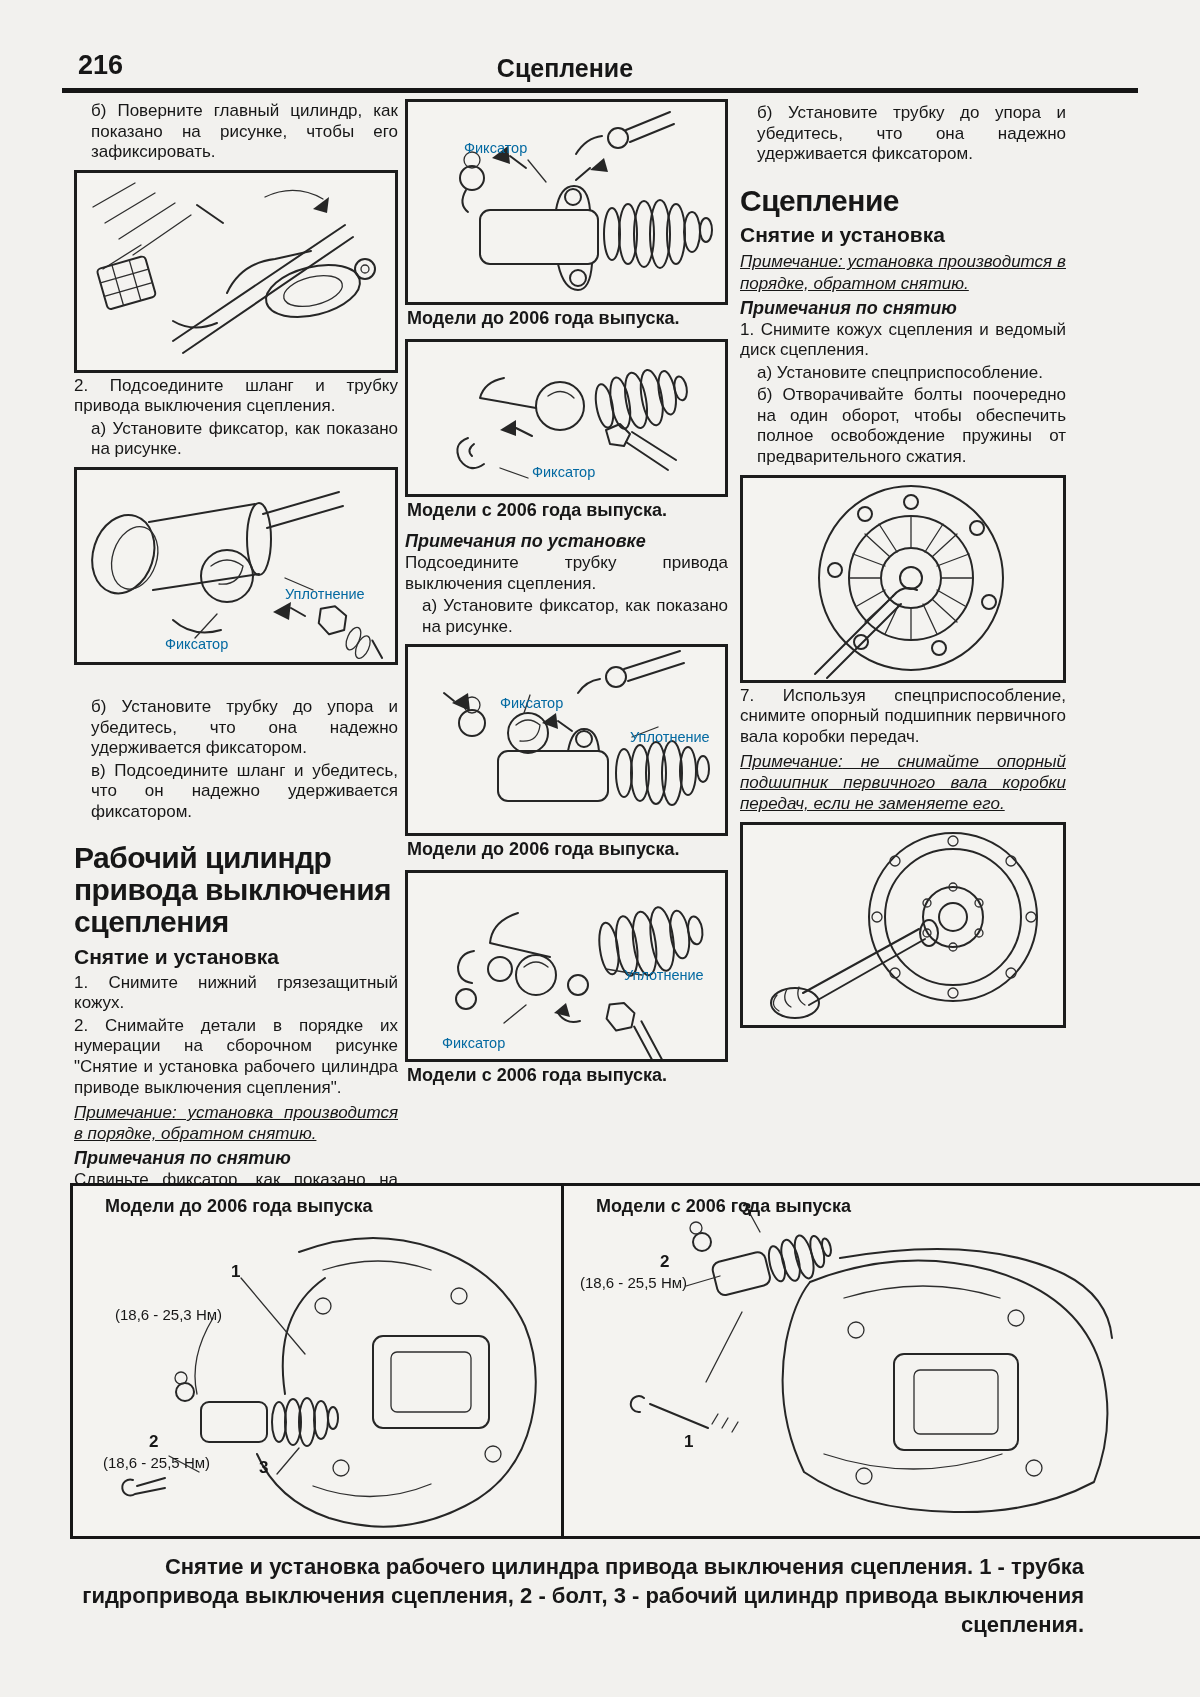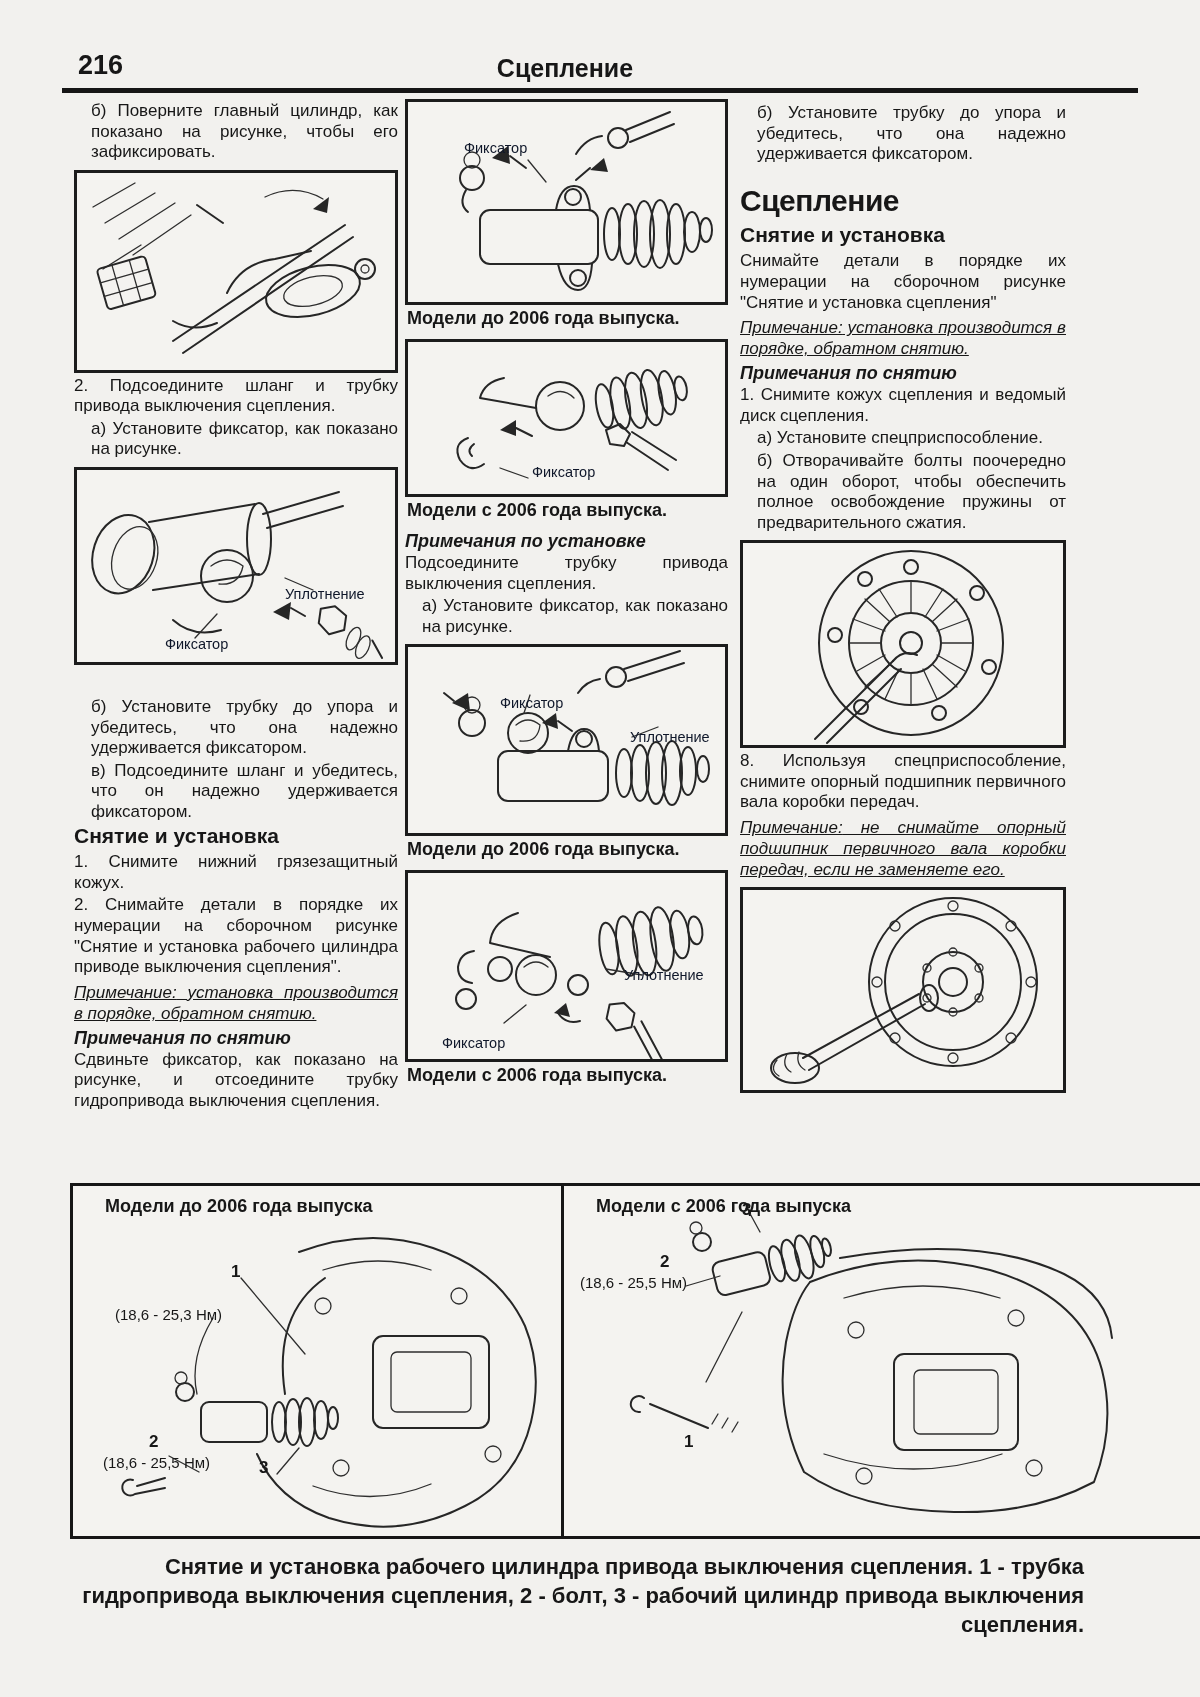--- a/index.html
+++ b/index.html
@@ -25,21 +25,21 @@
   .ind  { padding-left:17px; }
   .gap-lg { margin-top:32px; }
   .note { font-size:17px; line-height:1.24; text-align:justify; font-style:italic; margin:4px 0 3px 0;text-decoration:underline; }
   .nlabel { text-decoration:underline; }
   .bh { font-size:18px; font-weight:bold; margin:4px 0 1px 0;font-style:italic; }
   .section-h { font-size:30px; font-weight:bold; line-height:1.06; letter-spacing:-0.5px; margin:20px 0 7px 0; }
   .sub-h { font-size:21px; font-weight:bold; margin:0 0 4px 0; }
 
   .figbox { position:relative; border:3px solid #1c1c1c; margin:7px 0 3px 0; background:#f4f3f0; }
   .figcap { font-size:18px; font-weight:bold; margin:1px 0 10px 2px; }
-  .fig-label { position:absolute; font-size:14.5px; color:#0f172a; white-space:nowrap; }
+  .fig-label { position:absolute; font-size:14.5px; color:#0369a1; white-space:nowrap; }
   svg { display:block; }
   .ln { stroke:#262626; stroke-width:2; fill:none; stroke-linecap:round; stroke-linejoin:round; }
   .lnthin { stroke:#2e2e2e; stroke-width:1.3; fill:none; stroke-linecap:round; }
   .fillb { fill:#262626; stroke:none; }
 
   
   #assembly { position:absolute; left:70px; top:1183px; width:1159px; height:356px; border:3px solid #161616; background:#f4f3f0; }
   #assembly .divider { position:absolute; left:488px; top:0; bottom:0; width:3px; background:#161616; }
   .panel { position:absolute; top:0; bottom:0; }
   #panel-pre  { left:0; width:488px; }
@@ -107,20 +107,21 @@
         </g>
         <path class="lnthin" d="M236 120 l-28 -12 M118 168 l22 -24"></path>
       </svg>
       <span class="fig-label" style="left:208px; top:116px;">Уплотнение</span>
       <span class="fig-label" style="left:88px; top:166px;">Фиксатор</span>
     </div>
 
     <p class="para ind gap-lg">б) Установите трубку до упора и убедитесь, что она надежно удерживается фиксатором.</p>
     <p class="para ind">в) Подсоедините шланг и убедитесь, что он надежно удерживается фиксатором.</p>
 
+    <h1 class="section-h">Рабочий цилиндр привода выключения сцепления</h1>
     <h2 class="sub-h">Снятие и установка</h2>
     <p class="para">1. Снимите нижний грязезащитный кожух.</p>
     <p class="para">2. Снимайте детали в порядке их нумерации на сборочном рисунке "Снятие и установка рабочего цилиндра приводе выключения сцепления".</p>
     <p class="note"><span class="nlabel">Примечание:</span><span> установка производится в порядке, обратном снятию.</span></p>
     <p class="bh">Примечания по снятию</p>
     <p class="para">Сдвиньте фиксатор, как показано на рисунке, и отсоедините трубку гидропривода выключения сцепления.</p>
   </div>
 
   <div class="col" id="col-mid">
 
@@ -239,21 +240,20 @@
       <span class="fig-label" style="left:34px; top:162px;">Фиксатор</span>
     </div>
     <div class="figcap">Модели с 2006 года выпуска.</div>
   </div>
 
   <div class="col" id="col-right">
     <p class="para ind">б) Установите трубку до упора и убедитесь, что она надежно удерживается фиксатором.</p>
 
     <h1 class="section-h">Сцепление</h1>
     <h2 class="sub-h">Снятие и установка</h2>
-    <p class="para">Снимайте детали в порядке их нумерации на сборочном рисунке "Снятие и установка сцепления"</p>
     <p class="note"><span class="nlabel">Примечание:</span><span> установка производится в порядке, обратном снятию.</span></p>
     <p class="bh">Примечания по снятию</p>
     <p class="para">1. Снимите кожух сцепления и ведомый диск сцепления.</p>
     <p class="para ind">а) Установите спецприспособление.</p>
     <p class="para ind">б) Отворачивайте болты поочередно на один оборот, чтобы обеспечить полное освобождение пружины от предварительного сжатия.</p>
 
     <div class="figbox" style="height:208px;">
       <svg width="320" height="202" viewBox="0 0 320 202">
         <circle class="ln" cx="168" cy="100" r="92"></circle>
         <circle class="ln" cx="168" cy="100" r="62"></circle>
@@ -270,21 +270,21 @@
           <circle cx="196" cy="170" r="7"></circle>
             <circle cx="118" cy="164" r="7"></circle>
             <circle cx="92" cy="92" r="7"></circle>
           <circle cx="122" cy="36" r="7"></circle>
         </g>
         <path class="ln" d="M72 196 L150 118 M84 200 L158 126"></path>
         <path class="ln" d="M150 118 q10 -12 24 -6"></path>
       </svg>
     </div>
 
-    <p class="para">8. Используя спецприспособление, снимите опорный подшипник первичного вала коробки передач.</p>
+    <p class="para">7. Используя спецприспособление, снимите опорный подшипник первичного вала коробки передач.</p>
     <p class="note"><span class="nlabel">Примечание:</span><span> не снимайте опорный подшипник первичного вала коробки передач, если не заменяете его.</span></p>
 
     <div class="figbox" style="height:206px;">
       <svg width="320" height="200" viewBox="0 0 320 200">
         <circle class="ln" cx="210" cy="92" r="84"></circle>
         <circle class="ln" cx="210" cy="92" r="68"></circle>
         <g class="lnthin">
           <circle cx="210" cy="16" r="5"></circle>
             <circle cx="268" cy="36" r="5"></circle>
             <circle cx="288" cy="92" r="5"></circle>

